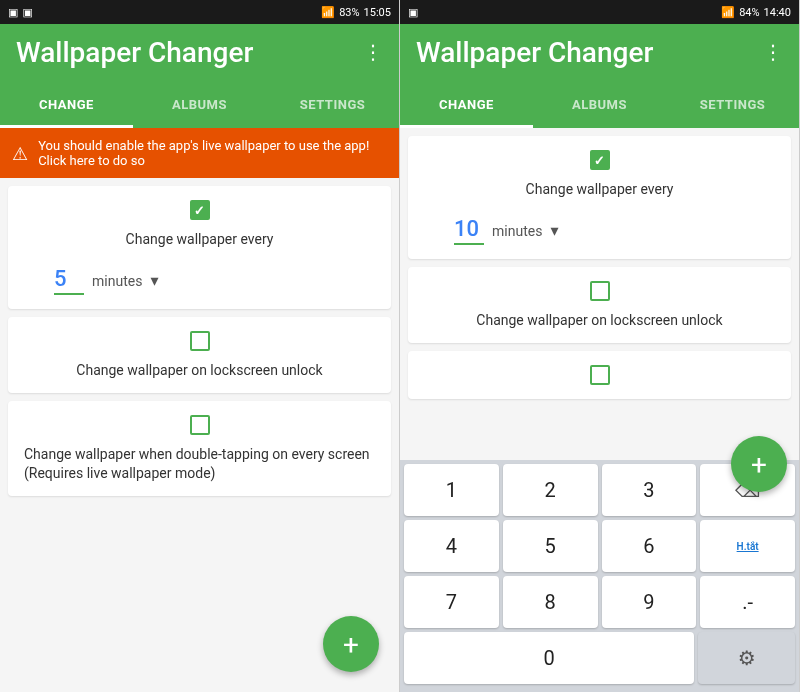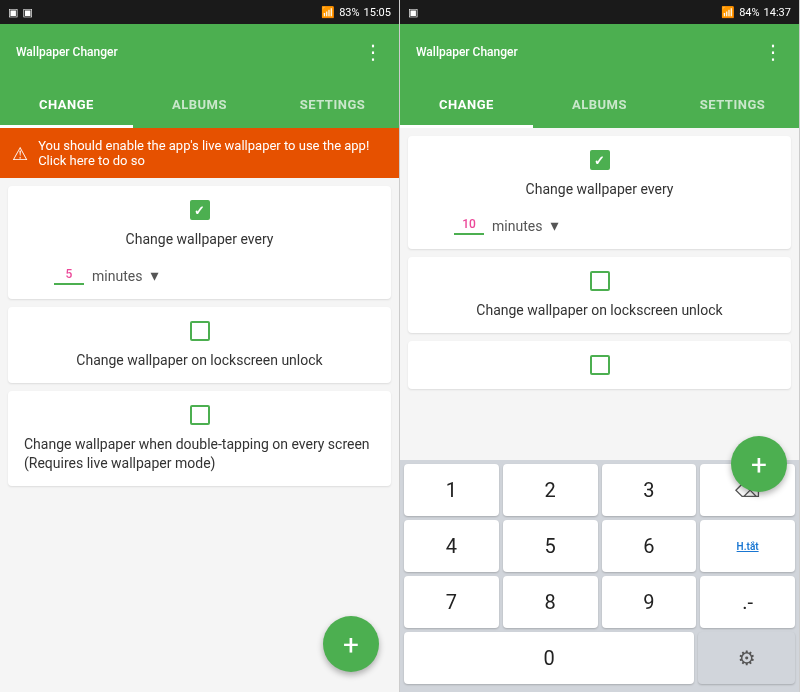--- a/index.html
+++ b/index.html
@@ -40,21 +40,21 @@
     .app-bar {
       height: 56px;
       background: #4caf50;
       display: flex;
       align-items: center;
       padding: 0 16px;
       color: white;
       justify-content: space-between;
     }
     .app-title {
-      font-size: 12px;
+      font-size: 28px;
       font-weight: 500;
       color: white;
     }
     .app-bar-icon {
       color: white;
       font-size: 20px;
       cursor: pointer;
     }
 
     
@@ -160,26 +160,26 @@
     
     .interval-row {
       display: flex;
       align-items: center;
       gap: 8px;
       margin-top: 8px;
       width: 100%;
       padding-left: 30px;
     }
     .interval-value {
-      font-size: 12px;
+      font-size: 22px;
       font-weight: 500;
-      color: #ec4899;
+      color: #3b82f6;
       border-bottom: 2px solid #4caf50;
       min-width: 30px;
-      text-align: center;
+      text-align: left;
       padding-bottom: 2px;
     }
     .interval-unit {
       font-size: 14px;
       color: #555;
     }
     .dropdown-arrow {
       font-size: 16px;
       color: #555;
     }
@@ -304,21 +304,21 @@
 
 <div class="phone-panel right-panel">
 
   <div class="status-bar">
     <div class="status-left">
       <span>▣</span>
     </div>
     <div class="status-right">
       <span>📶</span>
       <span>84%</span>
-      <span>14:37</span>
+      <span>14:40</span>
     </div>
   </div>
 
   <div class="app-bar">
     <span class="app-title">Wallpaper Changer</span>
     <span class="app-bar-icon">⋮</span>
   </div>
 
   <div class="tab-bar">
     <div class="tab active">

